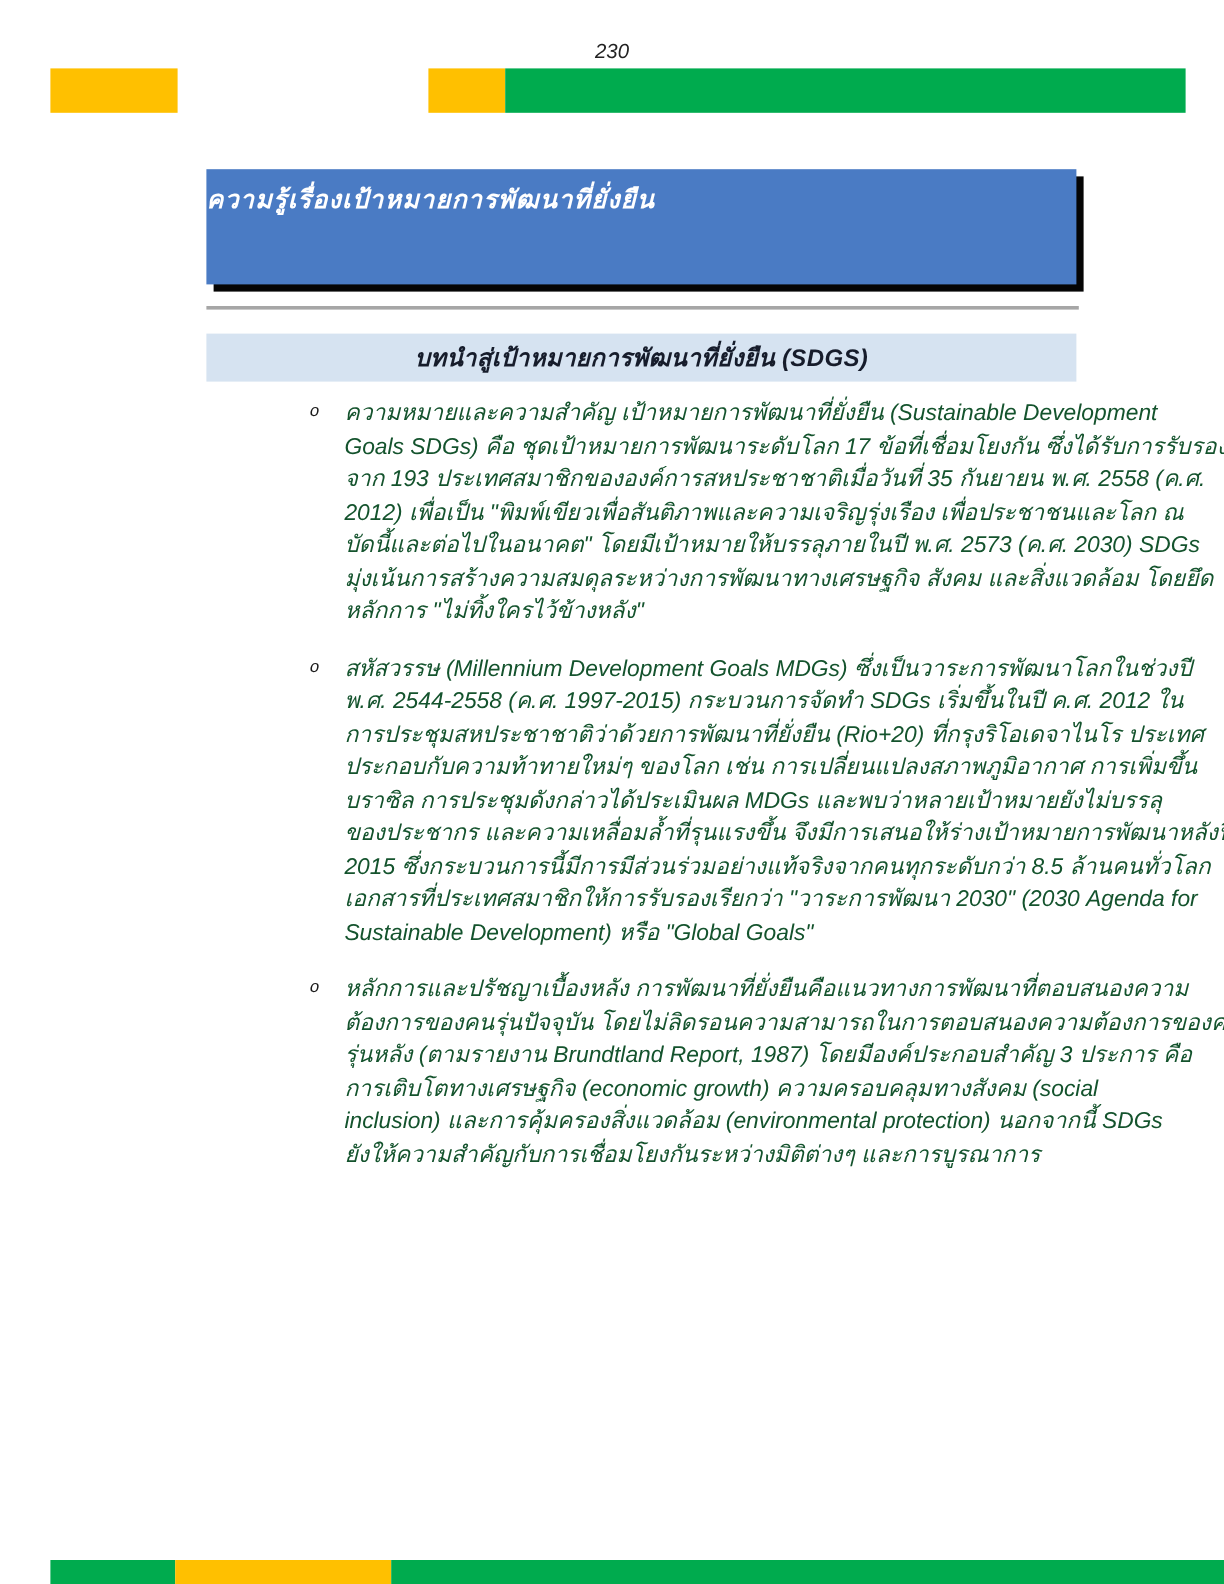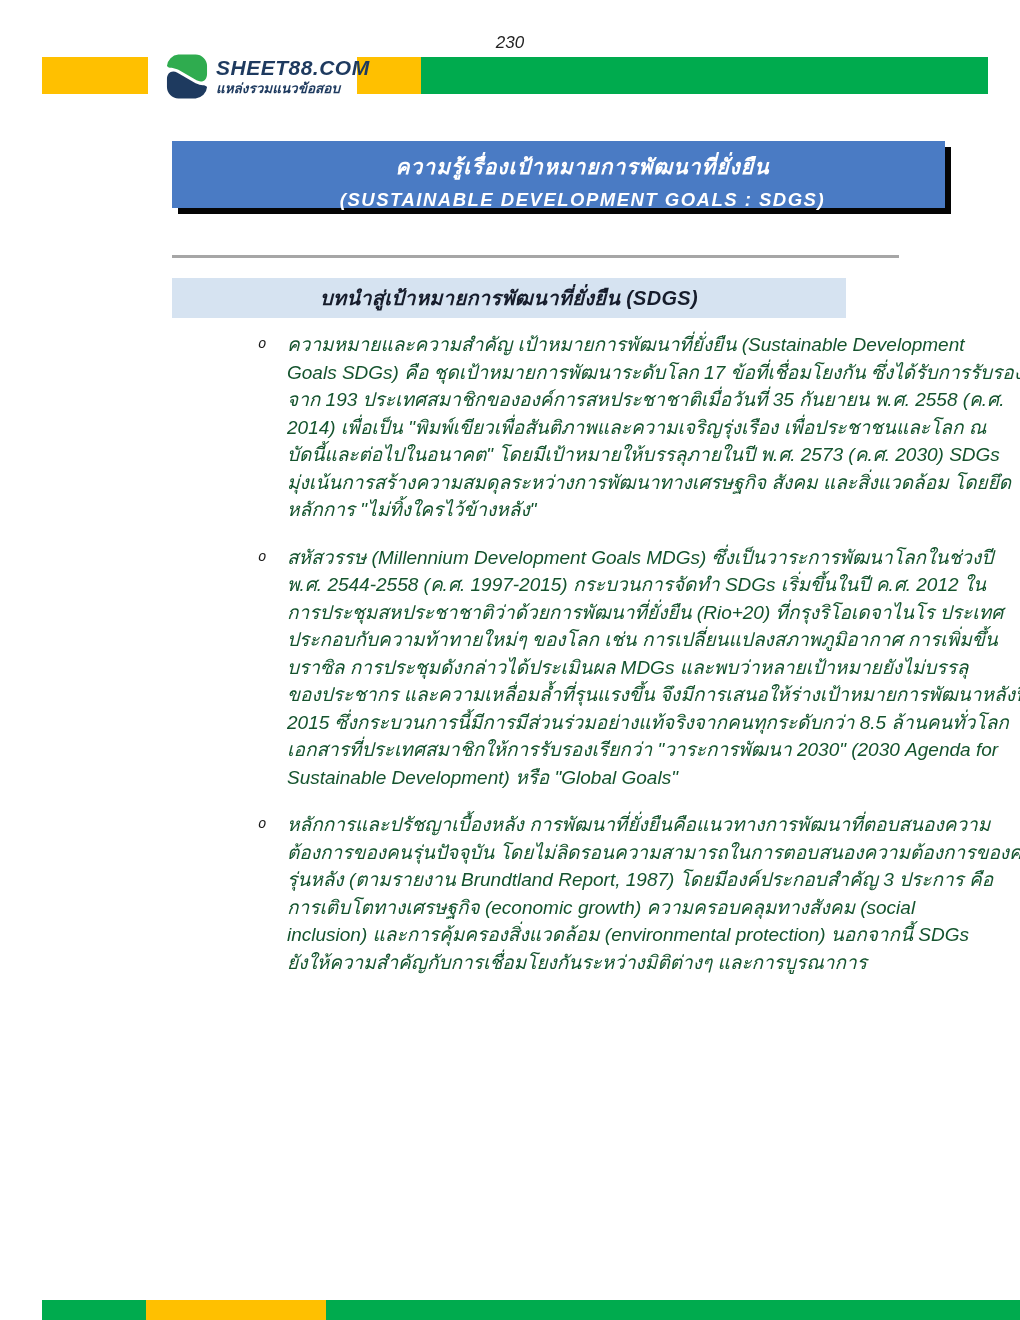--- a/index.html
+++ b/index.html
@@ -26,34 +26,34 @@
 
   
   .logo{position:absolute;left:166px;top:53px;display:flex;align-items:flex-start;}
   .logo-mark{width:42px;height:47px;display:block;}
   .logo-text{margin-left:8px;padding-top:4px;}
   .brand-name{font-size:21px;font-weight:bold;color:var(--navy);letter-spacing:.5px;line-height:22px;}
   .brand-tagline{font-size:13.5px;font-weight:bold;color:var(--navy);line-height:17px;margin-top:1px;}
 
   
   .title-box{
-    position:absolute;left:172px;top:141px;width:725px;height:67px;
+    position:absolute;left:172px;top:141px;width:725px;height:96px;
     background:var(--title-blue);
     box-shadow:6px 6px 0 0 #050505;
-    color:#ffffff;text-align:center;padding-left:48px;
+    color:#ffffff;
   }
   .title-line1{margin-top:12px;font-size:21px;font-weight:bold;letter-spacing:1px;line-height:28px;}
   .title-line2{margin-top:7px;font-size:18.5px;font-weight:600;letter-spacing:1.5px;line-height:24px;}
 
   
   .divider{position:absolute;left:172px;top:255px;width:727px;height:3px;background:var(--divider);}
 
   
   .section-header{
-    position:absolute;left:172px;top:278px;width:674px;height:40px;
+    position:absolute;left:172px;top:278px;width:725px;height:40px;
     background:var(--section-bg);
     display:flex;align-items:center;justify-content:center;
   }
   .section-header-label{font-size:20px;font-weight:bold;color:#161c2b;letter-spacing:.3px;}
 
   
   .content{position:absolute;left:258px;top:331px;width:647px;}
   .para{display:flex;align-items:flex-start;}
   .para + .para{margin-top:20px;}
   .bullet{
@@ -78,52 +78,39 @@
 <body>
 
 <div id="page">
 
   <div class="page-number">230</div>
 
   <div class="bar hdr-yellow-left"></div>
   <div class="bar hdr-yellow-mid"></div>
   <div class="bar hdr-green"></div>
 
-  <div class="logo">
-    <span>
-      <svg class="logo-mark" viewBox="0 0 44 48" aria-hidden="true">
-        <path fill="#2FAC4F" d="M13,1 h18 a12,12 0 0 1 12,12 v8 c0,7 -5,10 -11,7 L13,17 C7,14 3,16 1,13 A13,13 0 0 1 13,1 z"></path>
-        <path fill="#1E3A5F" d="M31,47 h-18 a12,12 0 0 1 -12,-12 v-8 c0,-7 5,-10 11,-7 l19,11 c6,3 10,1 12,4 a13,13 0 0 1 -12,12 z"></path>
-      </svg>
-    </span>
-    <div class="logo-text">
-      <div class="brand-name">SHEET88.COM</div>
-      <div class="brand-tagline">แหล่งรวมแนวข้อสอบ</div>
-    </div>
-  </div>
 
   <div class="title-box">
     <div class="title-line1">ความรู้เรื่องเป้าหมายการพัฒนาที่ยั่งยืน</div>
-    <div class="title-line2">(SUSTAINABLE DEVELOPMENT GOALS : SDGS)</div>
   </div>
 
   <div class="divider"></div>
 
   <div class="section-header">
     <span class="section-header-label">บทนำสู่เป้าหมายการพัฒนาที่ยั่งยืน (SDGS)</span>
   </div>
 
   <div class="content">
       <div class="para">
         <span class="bullet">o</span>
         <div class="lines">
           <div class="pline">ความหมายและความสำคัญ เป้าหมายการพัฒนาที่ยั่งยืน (Sustainable Development</div>
           <div class="pline">Goals SDGs) คือ ชุดเป้าหมายการพัฒนาระดับโลก 17 ข้อที่เชื่อมโยงกัน ซึ่งได้รับการรับรอง</div>
           <div class="pline">จาก 193 ประเทศสมาชิกขององค์การสหประชาชาติเมื่อวันที่ 35 กันยายน พ.ศ. 2558 (ค.ศ.</div>
-          <div class="pline">2014) เพื่อเป็น "พิมพ์เขียวเพื่อสันติภาพและความเจริญรุ่งเรือง เพื่อประชาชนและโลก ณ</div>
+          <div class="pline">2012) เพื่อเป็น "พิมพ์เขียวเพื่อสันติภาพและความเจริญรุ่งเรือง เพื่อประชาชนและโลก ณ</div>
           <div class="pline">บัดนี้และต่อไปในอนาคต" โดยมีเป้าหมายให้บรรลุภายในปี พ.ศ. 2573 (ค.ศ. 2030) SDGs</div>
           <div class="pline">มุ่งเน้นการสร้างความสมดุลระหว่างการพัฒนาทางเศรษฐกิจ สังคม และสิ่งแวดล้อม โดยยึด</div>
           <div class="pline last">หลักการ "ไม่ทิ้งใครไว้ข้างหลัง"</div>
         </div>
       </div>
       <div class="para">
         <span class="bullet">o</span>
         <div class="lines">
           <div class="pline">สหัสวรรษ (Millennium Development Goals MDGs) ซึ่งเป็นวาระการพัฒนาโลกในช่วงปี</div>
           <div class="pline">พ.ศ. 2544-2558 (ค.ศ. 1997-2015) กระบวนการจัดทำ SDGs เริ่มขึ้นในปี ค.ศ. 2012 ใน</div>

